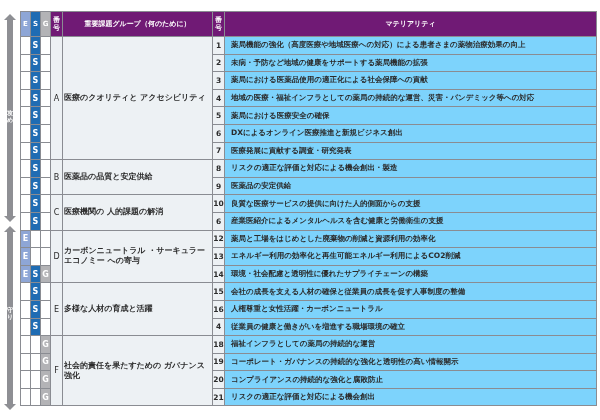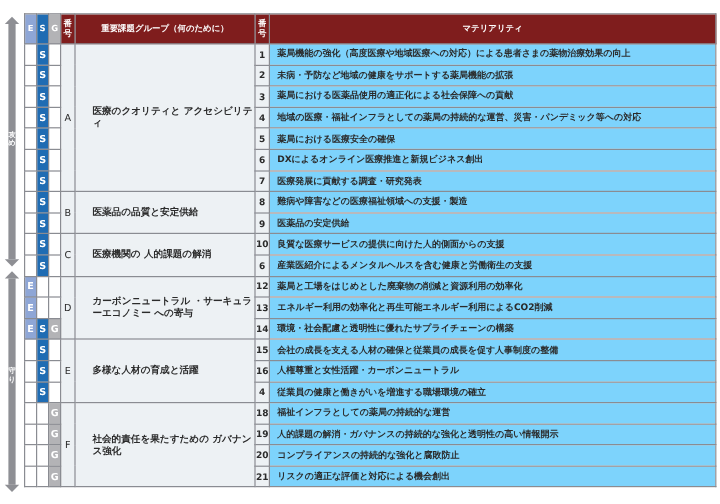--- a/index.html
+++ b/index.html
@@ -4,30 +4,30 @@
 <style>
   html,body{margin:0;padding:0;background:#ffffff;}
   body{width:600px;height:420px;position:relative;overflow:hidden;font-family:"DejaVu Sans","Liberation Sans",sans-serif;}
   .arrow{position:absolute;left:4px;width:12px;}
   .arrow .shaft{position:absolute;left:3px;width:6px;background:#8e8f94;}
   .arrow .tip-up{position:absolute;left:0;width:0;height:0;border-left:6px solid transparent;border-right:6px solid transparent;border-bottom:6px solid #8e8f94;}
   .arrow .tip-down{position:absolute;left:0;width:0;height:0;border-left:6px solid transparent;border-right:6px solid transparent;border-top:6px solid #8e8f94;}
   .arrow .lbl{position:absolute;left:0;width:12px;color:#fff;font-size:6px;line-height:7px;text-align:center;font-weight:bold;}
   table{position:absolute;left:20px;top:11px;border-collapse:collapse;table-layout:fixed;width:577px;}
   td,th{border:1px solid #8a8c92;padding:0;font-size:7.5px;color:#2b2b2b;height:16.6px;}
-  th{background:#7f1d1d;color:#fff;font-weight:bold;height:24px;font-size:7px;line-height:8px;text-align:center;}
+  th{background:#701a75;color:#fff;font-weight:bold;height:24px;font-size:7px;line-height:8px;text-align:center;}
   th.e{background:#8ea6d6;}
   th.s{background:#1f6cb3;}
   th.g{background:#b3b3b6;}
   td.esg{width:9px;text-align:center;font-weight:bold;color:#fff;font-size:8px;background:#fff;}
   td.esg.e{background:#8ea6d6;}
   td.esg.s{background:#1f6cb3;}
   td.esg.g{background:#b3b3b6;}
   td.grp-letter{background:#edf1f4;text-align:center;font-size:8px;}
-  td.grp-name{background:#edf1f4;padding-left:14px;font-size:8px;line-height:10px;font-weight:bold;}
+  td.grp-name{background:#edf1f4;padding-left:1px;font-size:8px;line-height:10px;font-weight:bold;}
   td.num{background:#edf1f4;text-align:center;font-size:7.5px;font-weight:bold;}
   td.mat{background:#7dd3fc;padding-left:6px;font-weight:bold;white-space:nowrap;overflow:hidden;}
 </style>
 </head>
 <body>
 
 <div class="arrow" style="top:14px;height:208px;">
   <div class="tip-up" style="top:0;"></div>
   <div class="shaft" style="top:6px;height:196px;"></div>
   <div class="tip-down" style="top:202px;"></div>
@@ -113,21 +113,21 @@
         <td class="num">7</td>
         <td class="mat">医療発展に貢献する調査・研究発表</td>
       </tr>
       <tr>
         <td class="esg"></td>
         <td class="esg s">S</td>
         <td class="esg"></td>
         <td class="grp-letter" rowspan="2">B</td>
         <td class="grp-name" rowspan="2">医薬品の品質と安定供給</td>
         <td class="num">8</td>
-        <td class="mat">難病や障害などの医療福祉領域への支援・製造</td>
+        <td class="mat">リスクの適正な評価と対応による機会創出・製造</td>
       </tr>
       <tr>
         <td class="esg"></td>
         <td class="esg s">S</td>
         <td class="esg"></td>
         <td class="num">9</td>
         <td class="mat">医薬品の安定供給</td>
       </tr>
       <tr>
         <td class="esg"></td>
@@ -198,21 +198,21 @@
         <td class="grp-letter" rowspan="4">F</td>
         <td class="grp-name" rowspan="4">社会的責任を果たすための ガバナンス強化</td>
         <td class="num">18</td>
         <td class="mat">福祉インフラとしての薬局の持続的な運営</td>
       </tr>
       <tr>
         <td class="esg"></td>
         <td class="esg"></td>
         <td class="esg g">G</td>
         <td class="num">19</td>
-        <td class="mat">人的課題の解消・ガバナンスの持続的な強化と透明性の高い情報開示</td>
+        <td class="mat">コーポレート・ガバナンスの持続的な強化と透明性の高い情報開示</td>
       </tr>
       <tr>
         <td class="esg"></td>
         <td class="esg"></td>
         <td class="esg g">G</td>
         <td class="num">20</td>
         <td class="mat">コンプライアンスの持続的な強化と腐敗防止</td>
       </tr>
       <tr>
         <td class="esg"></td>

